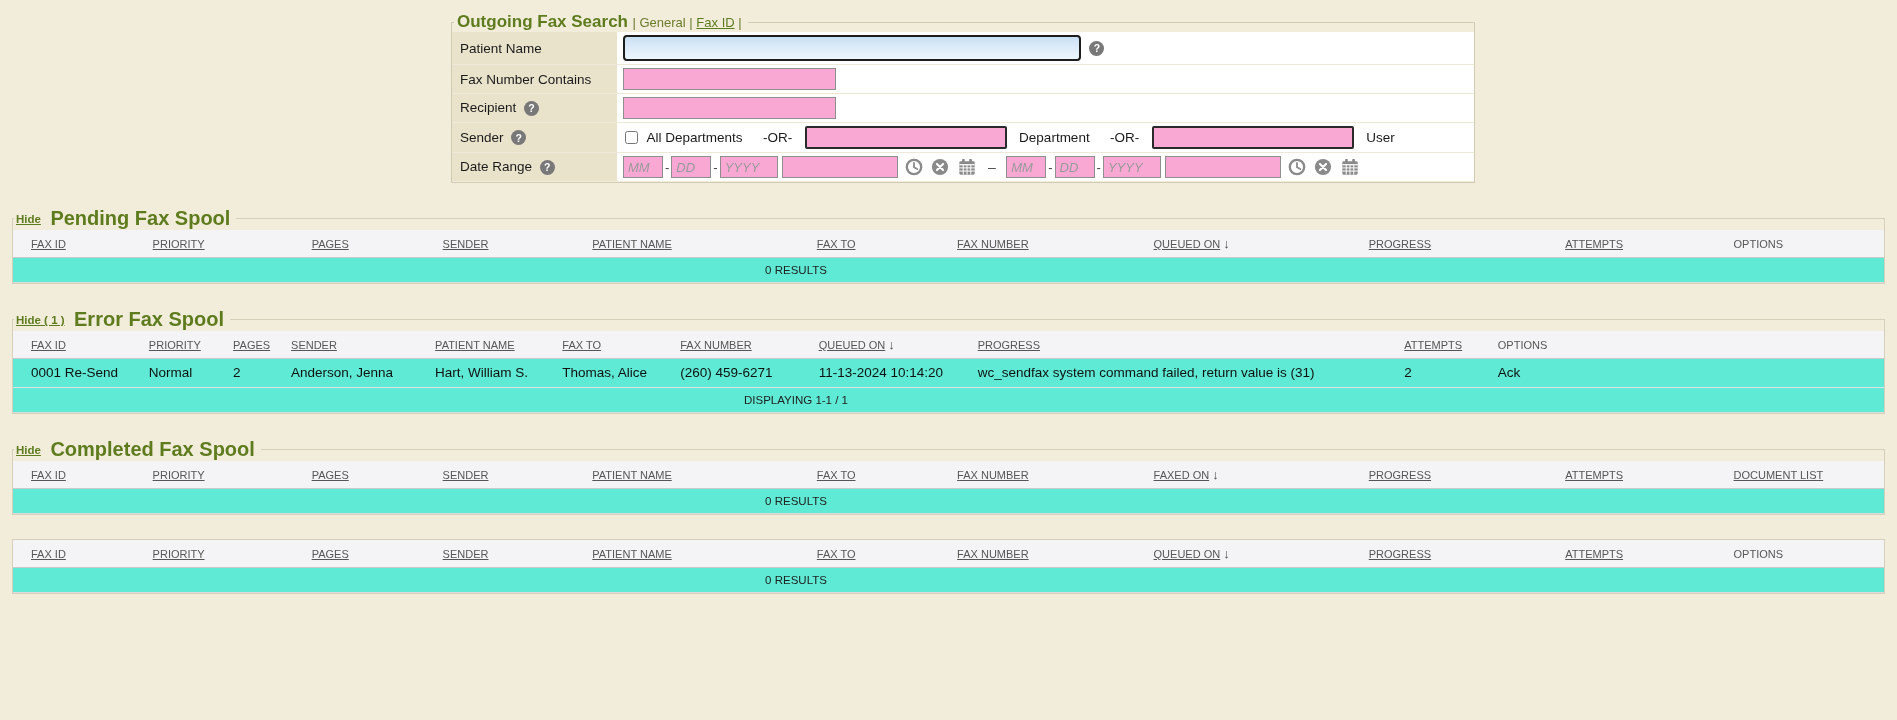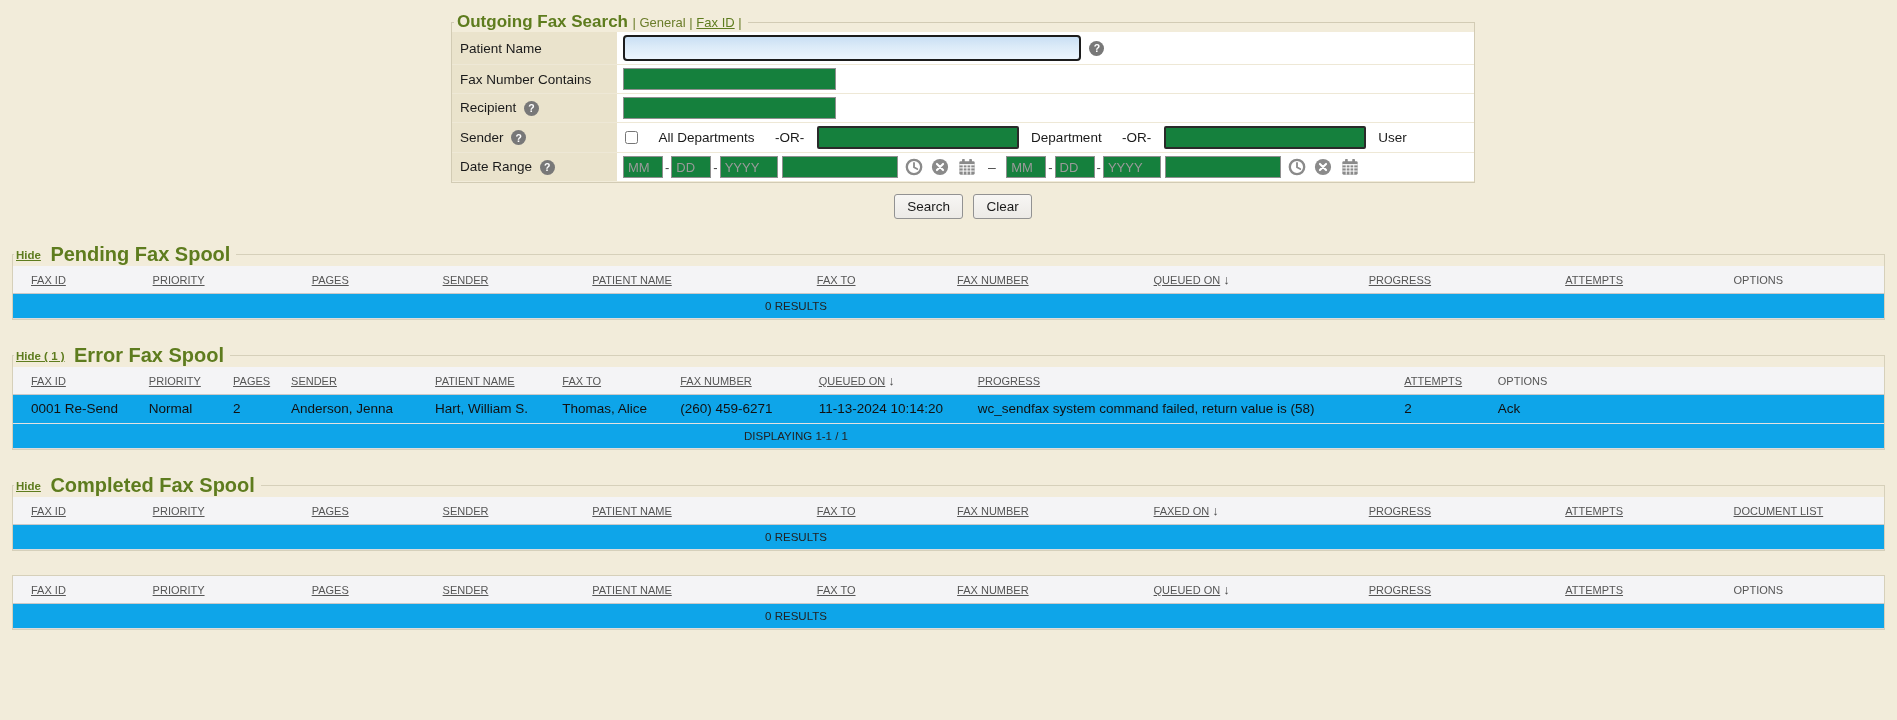--- a/index.html
+++ b/index.html
@@ -23,23 +23,24 @@
   .nav-faxid { color:#5e7c1e; text-decoration:underline; cursor:pointer; }
   table.search-tbl { border-collapse:collapse; width:100%; }
   table.search-tbl tr { border-bottom:1px solid #eee8d6; }
   table.search-tbl tr:last-child { border-bottom:none;margin-top:44px; }
   td.lbl {
     width:165px; background:#eae3cc; padding:6px 8px; font-size:13.5px;
     white-space:nowrap; vertical-align:middle;
   }
   td.inp { background:#fff; padding:3px 6px; vertical-align:middle; white-space:nowrap; }
   input.txt {
-    height:22px; border:1px solid #8f8f8f; background:#15803d;
+    height:22px; border:1px solid #8f8f8f; background:#f9a8d4;
     font-family:"Liberation Sans",sans-serif; font-size:13px; padding:1px 4px;
     vertical-align:middle;
+    font-style:italic;
   }
   input.w-med { width:213px; }
   input.focus-input {
     width:458px; height:26px; border:2px solid #1c1c1c; border-radius:4px;
     background:linear-gradient(180deg,#c9dff4 0%, #dcebf8 45%, #ecf5fd 100%);
     outline:none; font-size:13px; padding:1px 6px; vertical-align:middle;
   }
   input.dark { border:2px solid #2a2a2a; border-radius:2px; width:202px; height:23px; }
   input.dt { width:40px; text-align:left; }
   input.dt-y { width:58px; }
@@ -79,21 +80,21 @@
 
   table.spool-tbl { width:100%; border-collapse:collapse; table-layout:fixed; }
   table.spool-tbl thead tr { background:#f4f4f6; border-bottom:1px solid #c9c9c9; }
   table.spool-tbl th {
     font-weight:normal; font-size:11px; color:#565656; text-align:left;
     padding:6px 2px 6px 18px; white-space:nowrap; overflow:hidden;
   }
   table.spool-tbl th a { color:#565656; text-decoration:underline; cursor:pointer; }
   table.spool-tbl th span.plain { text-decoration:none; }
   .sort-arrow { font-weight:bold; font-size:13px; color:#4a4a4a; margin-left:3px; text-decoration:none; display:inline-block; }
-  table.spool-tbl tbody tr { background:#0ea5e9; }
+  table.spool-tbl tbody tr { background:#5eead4; }
   table.spool-tbl td.cell {
     font-size:13.5px; color:#111; padding:6px 2px 7px 18px; white-space:nowrap; overflow:hidden;
   }
   tr.data-row { border-bottom:1px solid #e2e2e2; }
   tr.ftr { border-bottom:1px solid #dcdcdc; }
   tr.ftr td {
     font-size:11.5px; color:#222; text-align:center; padding:6px 305px 6px 0;
   }
 </style>
 </head>
@@ -139,21 +140,21 @@
           <input class="txt w-med" type="text" style="">
         </td>
       </tr>
       <tr>
         <td class="lbl">
           <span>Sender</span>
           <span class="qmark">?</span>
         </td>
         <td class="inp">
           <input type="checkbox" class="chk" style="">
-          <span class="fld-word" style="margin-left:12px;text-align:center;">All Departments</span>
+          <span class="fld-word" style="margin-left:0;text-align:center;">All Departments</span>
           <span class="or">-OR-</span>
           <input class="txt dark" type="text" style="">
           <span class="fld-word">Department</span>
           <span class="or">-OR-</span>
           <input class="txt dark" type="text" style="">
           <span class="fld-word">User</span>
         </td>
       </tr>
       <tr>
         <td class="lbl">
@@ -196,24 +197,20 @@
                   <rect x="1.5" y="3.5" width="17" height="15" rx="1.5" fill="#8a8a8a"></rect>
                   <path d="M1.5 7.5h17" stroke="#fff" stroke-width="1.4"></path>
                   <path d="M5.8 7.5v11M10 7.5v11M14.2 7.5v11" stroke="#fff" stroke-width="1.1"></path>
                   <path d="M1.5 11h17M1.5 14.5h17" stroke="#fff" stroke-width="1.1"></path>
                 </svg></span>
         </td>
       </tr>
     </tbody>
       </table>
   </fieldset>
-  <div class="btn-row">
-    <button>Search</button>
-    <button>Clear</button>
-  </div>
 </div>
 
 <fieldset class="spool">
   <legend>
     <a class="hide-link">Hide</a>
     <span class="spool-title">Pending Fax Spool</span>
   </legend>
   <table class="spool-tbl">
     <colgroup>
         <col style="width:6.5%">
@@ -288,21 +285,21 @@
     <tbody>
       <tr class="data-row">
         <td class="cell">0001 Re-Send</td>
         <td class="cell">Normal</td>
         <td class="cell">2</td>
         <td class="cell">Anderson, Jenna</td>
         <td class="cell">Hart, William S.</td>
         <td class="cell">Thomas, Alice</td>
         <td class="cell">(260) 459-6271</td>
         <td class="cell">11-13-2024 10:14:20</td>
-        <td class="cell">wc_sendfax system command failed, return value is (58)</td>
+        <td class="cell">wc_sendfax system command failed, return value is (31)</td>
         <td class="cell">2</td>
         <td class="cell">Ack</td>
       </tr>
       <tr class="ftr">
         <td colspan="11">DISPLAYING 1-1 / 1</td>
       </tr>
     </tbody>
   </table>
 </fieldset>
 

